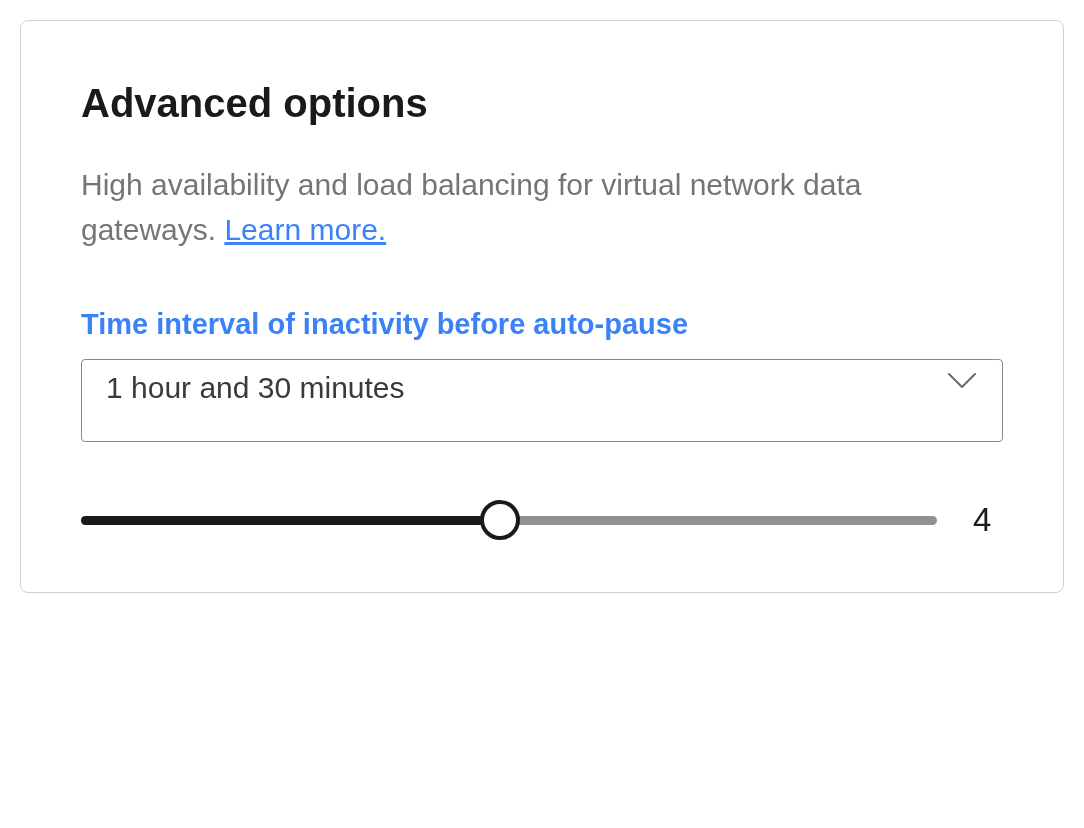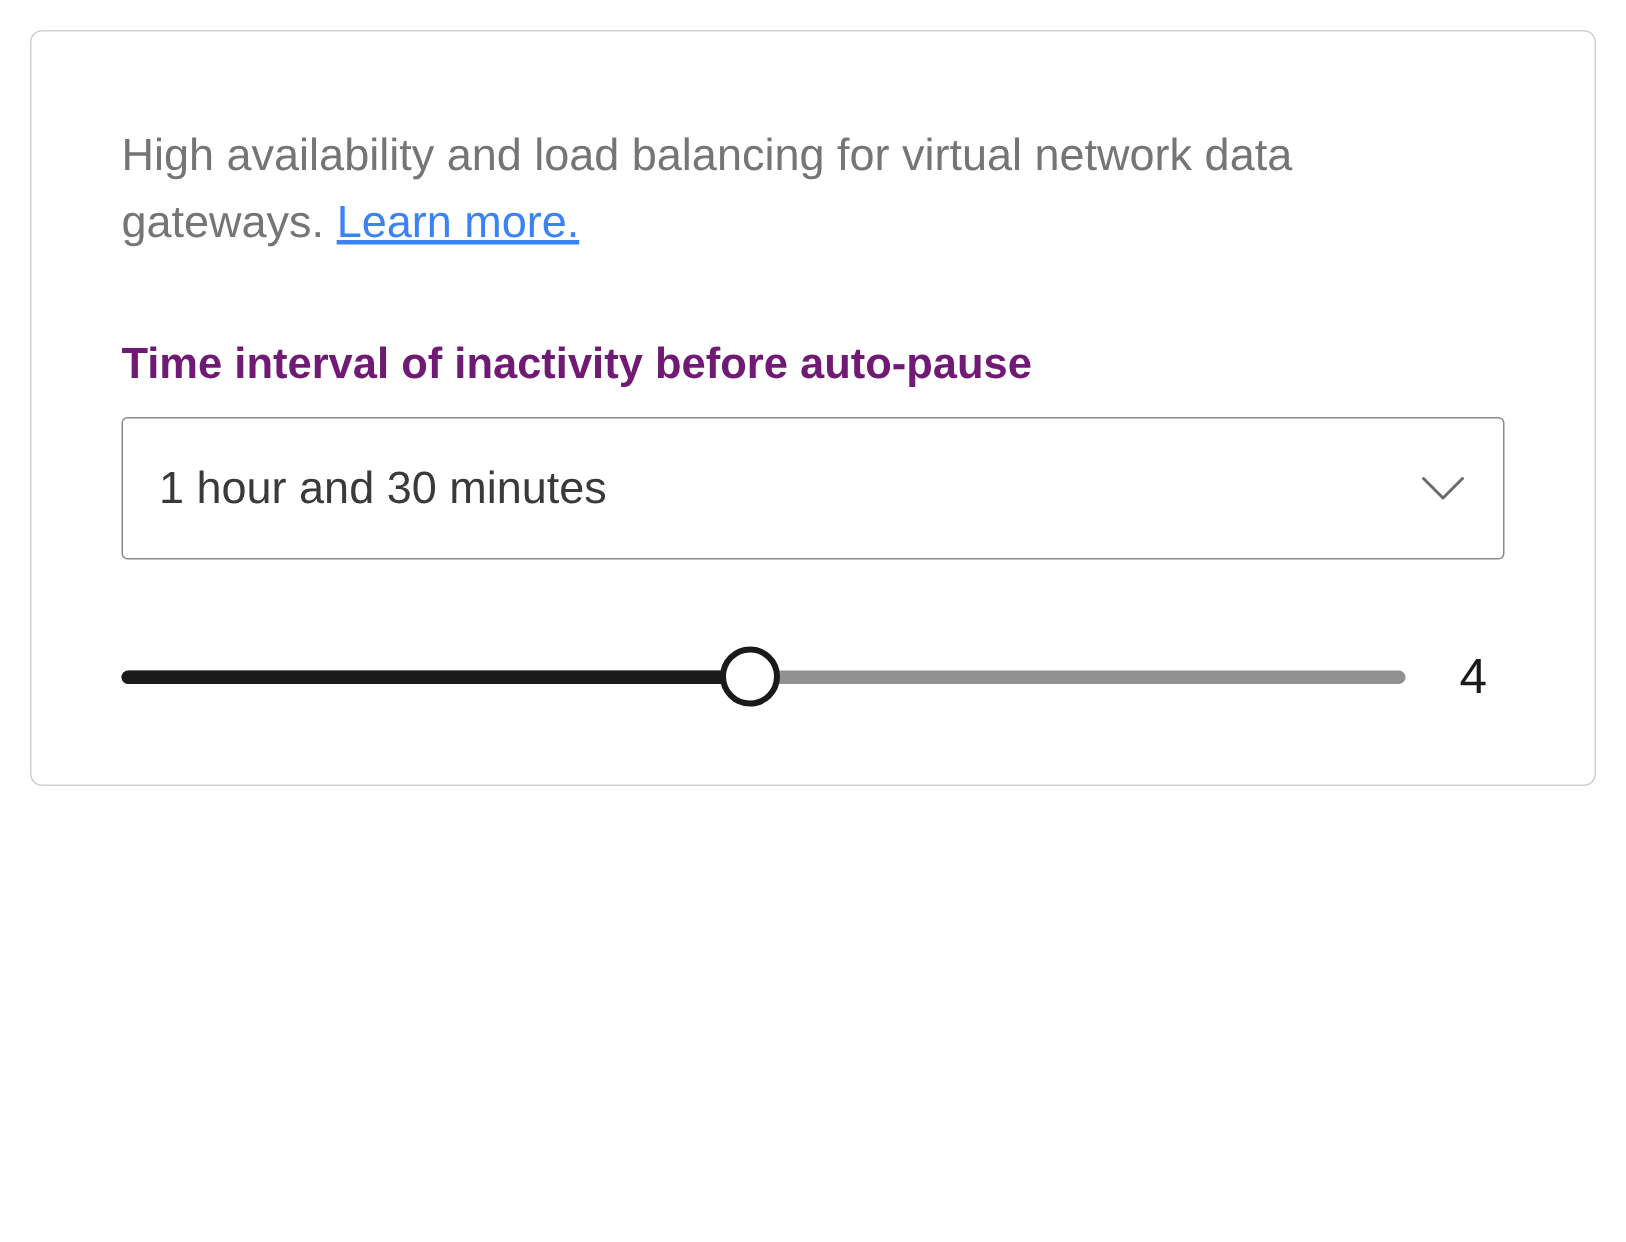--- a/index.html
+++ b/index.html
@@ -32,32 +32,31 @@
       margin-bottom: 56px;
     }
     .description .learn-more {
       color: #3b82f6;
       text-decoration: underline;
       cursor: pointer;
     }
     .field-label {
       font-size: 29px;
       font-weight: 600;
-      color: #701a75;
+      color: #3b82f6;
       margin-bottom: 18px;
     }
     .select-box {
       position: relative;
       width: 100%;
       border: 1px solid #8a8a8a;
       border-radius: 4px;
-      height: 95px;
+      height: 83px;
       display: flex;
-      align-items: center;
-      padding: 0 24px;
+      padding: 11px 24px;
       cursor: pointer;
       margin-bottom: 56px;
     }
     .select-value {
       font-size: 30px;
       color: #3a3a3a;
       flex: 1;
     }
     .chevron {
       width: 32px;
@@ -116,20 +115,21 @@
       font-size: 28px;
       color: #5a5a5a;
       margin-top: 20px;
       margin-left: 8px;
     }
   </style>
 </head>
 <body>
 
 <div class="panel">
+  <h1 class="heading">Advanced options</h1>
 
   <p class="description">
     <span>High availability and load balancing for virtual network data gateways. </span><a class="learn-more">Learn more.</a>
   </p>
 
   <div class="field-label">Time interval of inactivity before auto-pause</div>
 
   <div class="select-box">
     <span class="select-value">1 hour and 30 minutes</span>
     <span class="chevron">

